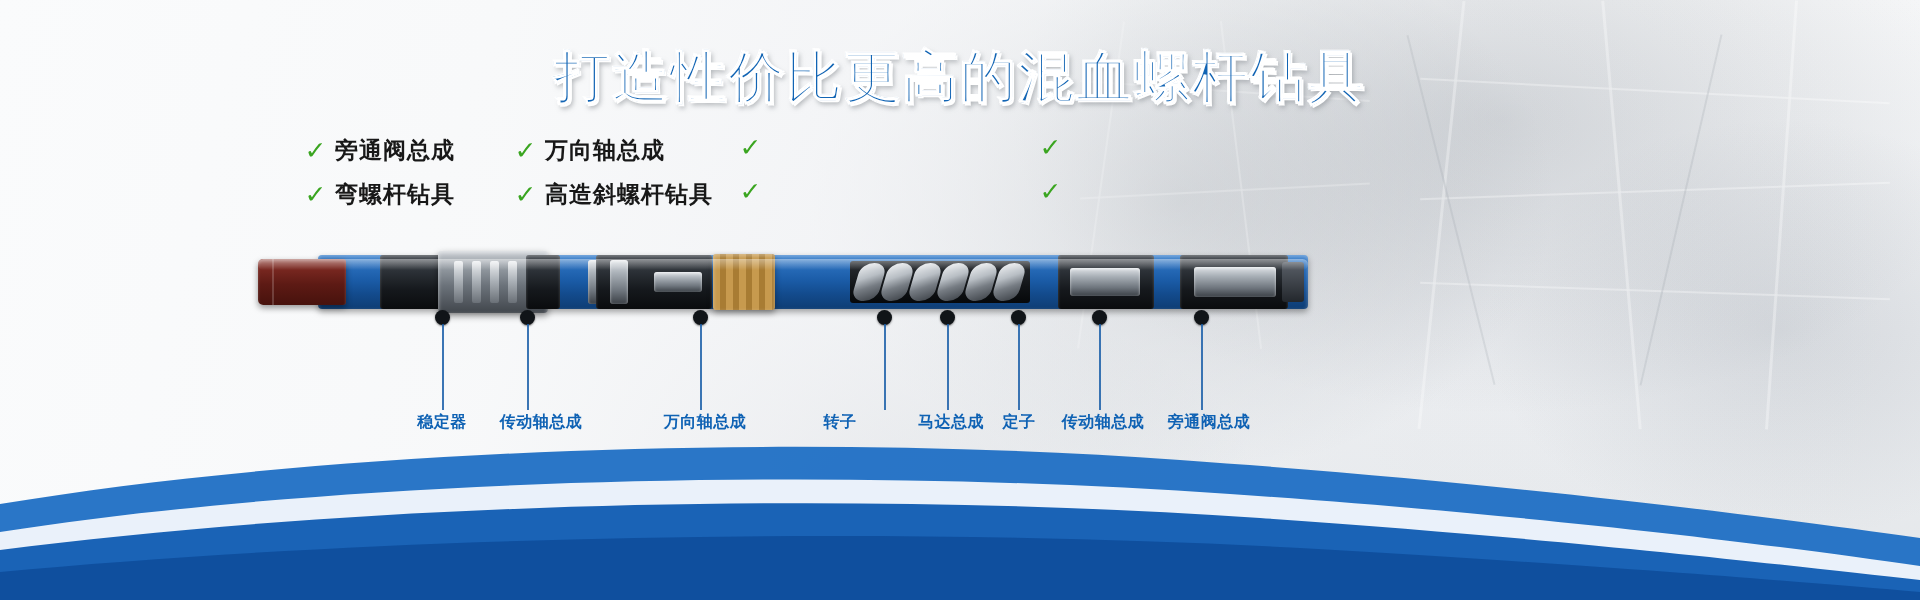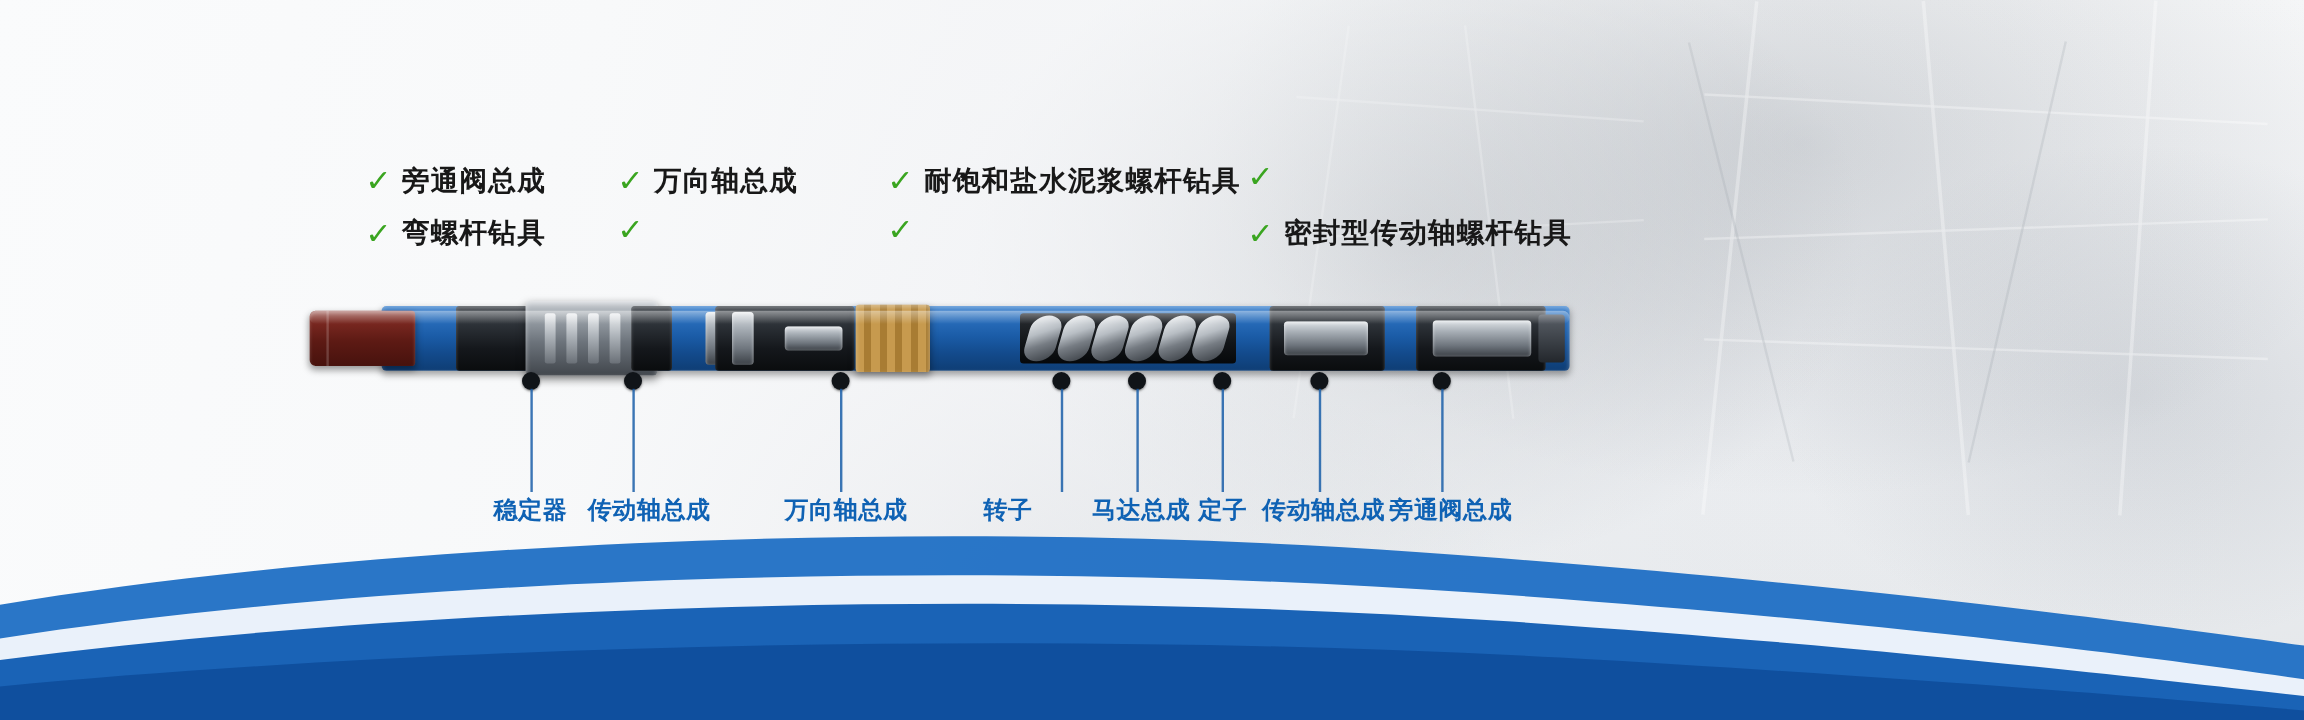--- a/index.html
+++ b/index.html
@@ -131,21 +131,21 @@
     pointer-events:none;
   }
 
   
   .dot{
     position:absolute;width:15px;height:15px;border-radius:50%;
     background:#101418;box-shadow:0 1px 2px rgba(0,0,0,.5);
   }
   .leader{position:absolute;width:2px;background:#1a5ea8;opacity:.85;}
   .clabel{
-    position:absolute;font-size:20px;font-weight:bold;color:#0f62b4;white-space:nowrap;
+    position:absolute;font-size:16px;font-weight:bold;color:#0f62b4;white-space:nowrap;
     transform:translateX(-50%);letter-spacing:.5px;
     font-family:"DejaVu Sans","Liberation Sans",sans-serif;
   }
 </style>
 </head>
 <body>
 
 <div id="banner">
 
   <div class="bg-photo"></div>
@@ -163,55 +163,55 @@
 
   <div class="lattice" style="left:1060px;top:20px;width:330px;height:330px;opacity:.38;">
     <div class="bar" style="left:40px;top:0;width:2px;height:330px;transform:rotate(8deg);"></div>
     <div class="bar" style="left:180px;top:0;width:2px;height:330px;transform:rotate(-7deg);"></div>
     <div class="bar" style="left:20px;top:70px;width:290px;height:2px;transform:rotate(4deg);"></div>
     <div class="bar" style="left:20px;top:170px;width:290px;height:2px;transform:rotate(-3deg);"></div>
   </div>
 
   <div class="bg-fade"></div>
 
+  <div class="headline">打造性价比更高的混血螺杆钻具</div>
 
   <div class="features">
 
     <div class="frow">
       <div class="fitem c0">
         <span class="tick">✓</span>
         <span class="flab">旁通阀总成</span>
       </div>
       <div class="fitem c1">
         <span class="tick">✓</span>
         <span class="flab">万向轴总成</span>
       </div>
       <div class="fitem c2">
         <span class="tick">✓</span>
-        <span class="flab">耐饱和盐水泥浆螺杆钻具</span>
       </div>
       <div class="fitem c3">
         <span class="tick">✓</span>
       </div>
     </div>
 
     <div class="frow">
       <div class="fitem c0">
         <span class="tick">✓</span>
         <span class="flab">弯螺杆钻具</span>
       </div>
       <div class="fitem c1">
         <span class="tick">✓</span>
+        <span class="flab">高造斜螺杆钻具</span>
       </div>
       <div class="fitem c2">
         <span class="tick">✓</span>
       </div>
       <div class="fitem c3">
         <span class="tick">✓</span>
-        <span class="flab">密封型传动轴螺杆钻具</span>
       </div>
     </div>
 
   </div>
 
   <div class="tool">
     <div class="pipe" style="left:60px;width:990px;"></div>
 
     <div class="capRed"></div>
 

